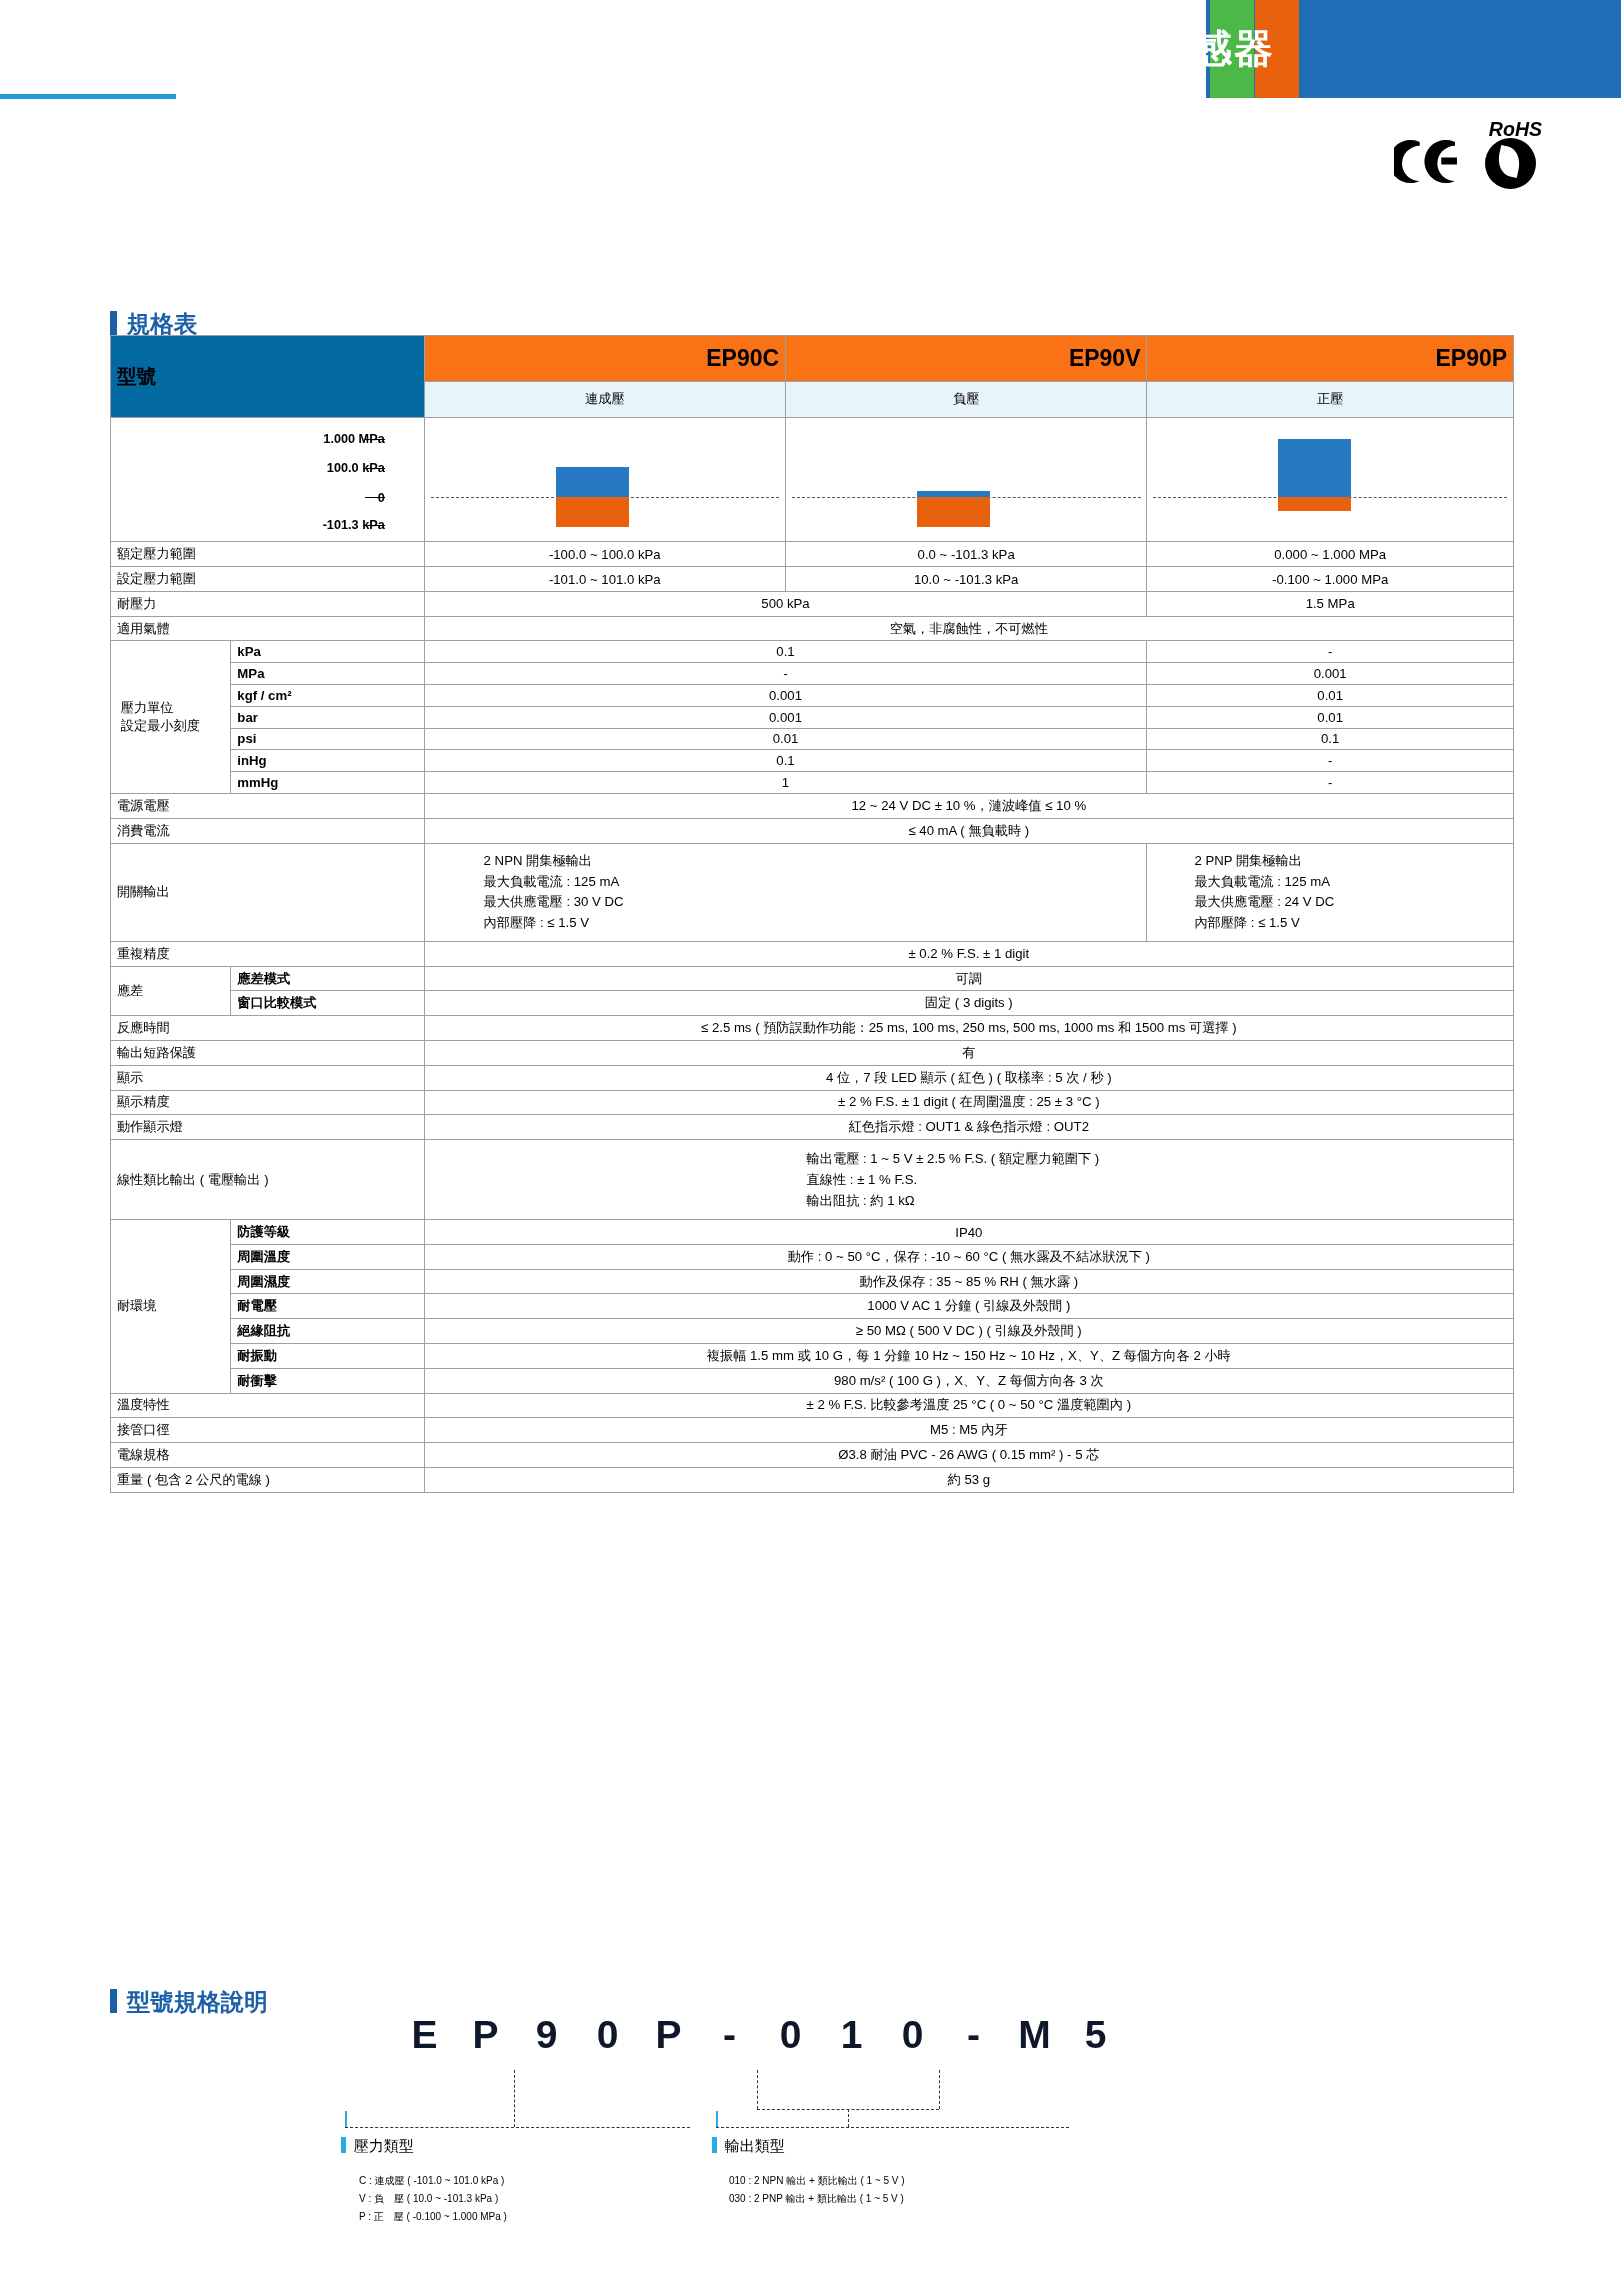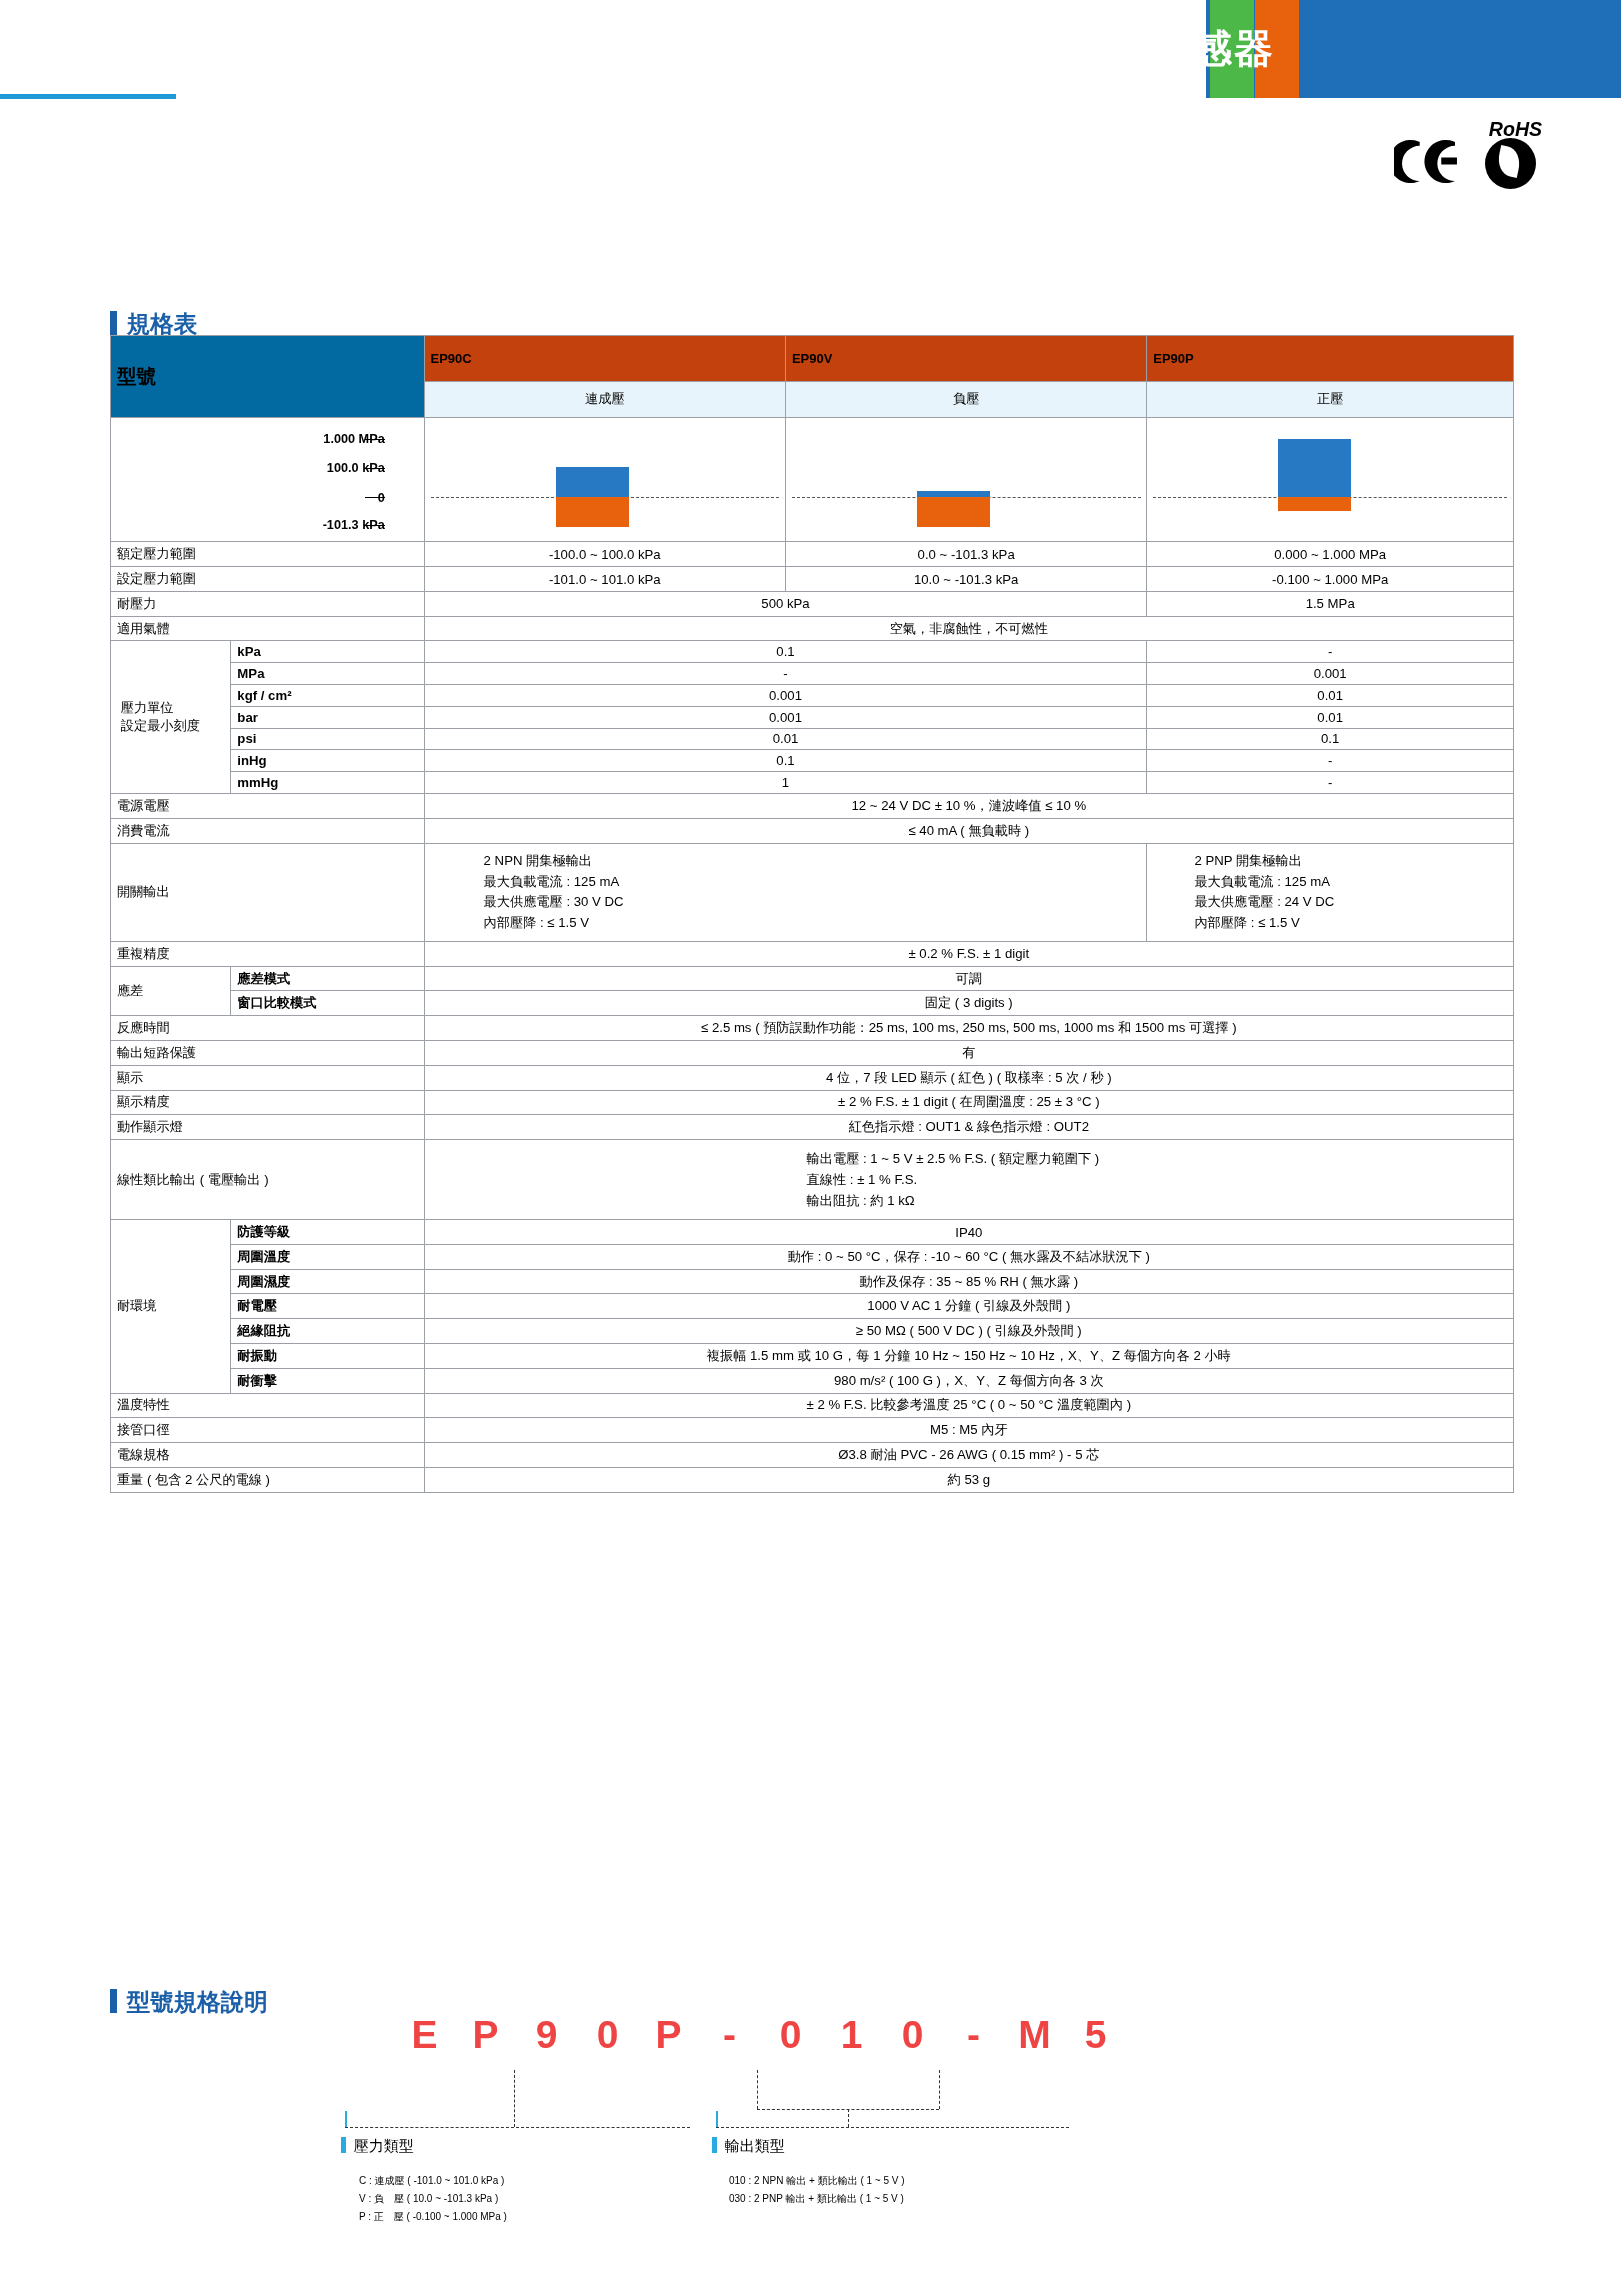--- a/index.html
+++ b/index.html
@@ -25,38 +25,38 @@
   .rohs-wrap{position:absolute;left:83px;top:0;width:108px;height:78px;}
   .rohs-text{position:absolute;left:11.8px;top:0;font-size:19.6px;font-weight:bold;font-style:italic;}
   .leaf{position:absolute;left:7.8px;top:19.6px;width:51px;height:51px;border-radius:50%;background:#000;}
   .leaf:after{content:"";position:absolute;left:13.7px;top:9.8px;width:21.6px;height:29px;background:#fff;border-radius:0 70% 0 70%;transform:rotate(12deg);}
   
   .sec-title{position:absolute;font-size:23.5px;font-weight:bold;color:#1a5fa8;margin-top:36px;}
   .sec-title .bar{display:inline-block;width:6.9px;height:23.5px;background:#1a5fa8;vertical-align:-2.9px;margin-right:9.8px;}
   
   table.spec{position:absolute;left:110px;top:335px;width:1404px;border-collapse:collapse;font-size:13.2px;}
   table.spec td,table.spec th{border:1px solid #9aa0a6;padding:2.9px 5.9px;vertical-align:middle;}
-  .hdr-cell{background:#c2410c;text-align:left;font-size:13px;font-weight:bold;height:39px;}
+  .hdr-cell{background:#f97316;text-align:right;font-size:23px;font-weight:bold;height:39px;}
   .hdr-sub{background:#e8f4fb;text-align:center;font-size:13.2px;height:29px;}
   .model-cell{background:#0369a1;font-size:19.6px;font-weight:bold;padding-left:13.7px;}
   .lbl{padding-left:9.8px;font-size:13.2px;}
   .ctr{text-align:center;}
   .sub-lbl{padding-left:11.8px;font-weight:bold;font-size:13.2px;}
   
   .graphrow td{padding:0;}
   .graphbox{position:relative;height:118px;}
   .axis-labels{position:relative;height:118px;font-size:12.7px;font-weight:bold;}
   .axis-labels div{position:absolute;right:33px;text-align:right;white-space:nowrap;}
   .tick{position:absolute;right:5.9px;width:19.6px;height:1px;background:#000;}
   .dash{position:absolute;left:0;right:0;border-top:1px dashed #555;}
   .bar-blue{position:absolute;background:#2879c4;}
   .bar-orange{position:absolute;background:#e8620e;}
   
   .code-area{position:absolute;left:110px;top:1980px;width:1404px;height:274px;}
-  .code-letters{position:absolute;left:284px;top:33px;width:902px;font-size:39px;font-weight:bold;color:#ef4444;letter-spacing:0;}
+  .code-letters{position:absolute;left:284px;top:33px;width:902px;font-size:39px;font-weight:bold;color:#0f172a;letter-spacing:0;}
   .code-letters span{display:inline-block;width:61px;text-align:center;}
   .leg{position:absolute;font-size:10px;}
   .leg-title{font-size:15px;}
   .leg-bar{display:inline-block;width:4.9px;height:15.7px;background:#29abe2;vertical-align:-2px;margin-right:7.8px;}
   .dline{position:absolute;border-left:1px dashed #333;}
   .hline{position:absolute;border-top:1px dashed #333;}
 </style>
 </head>
 <body>
 

